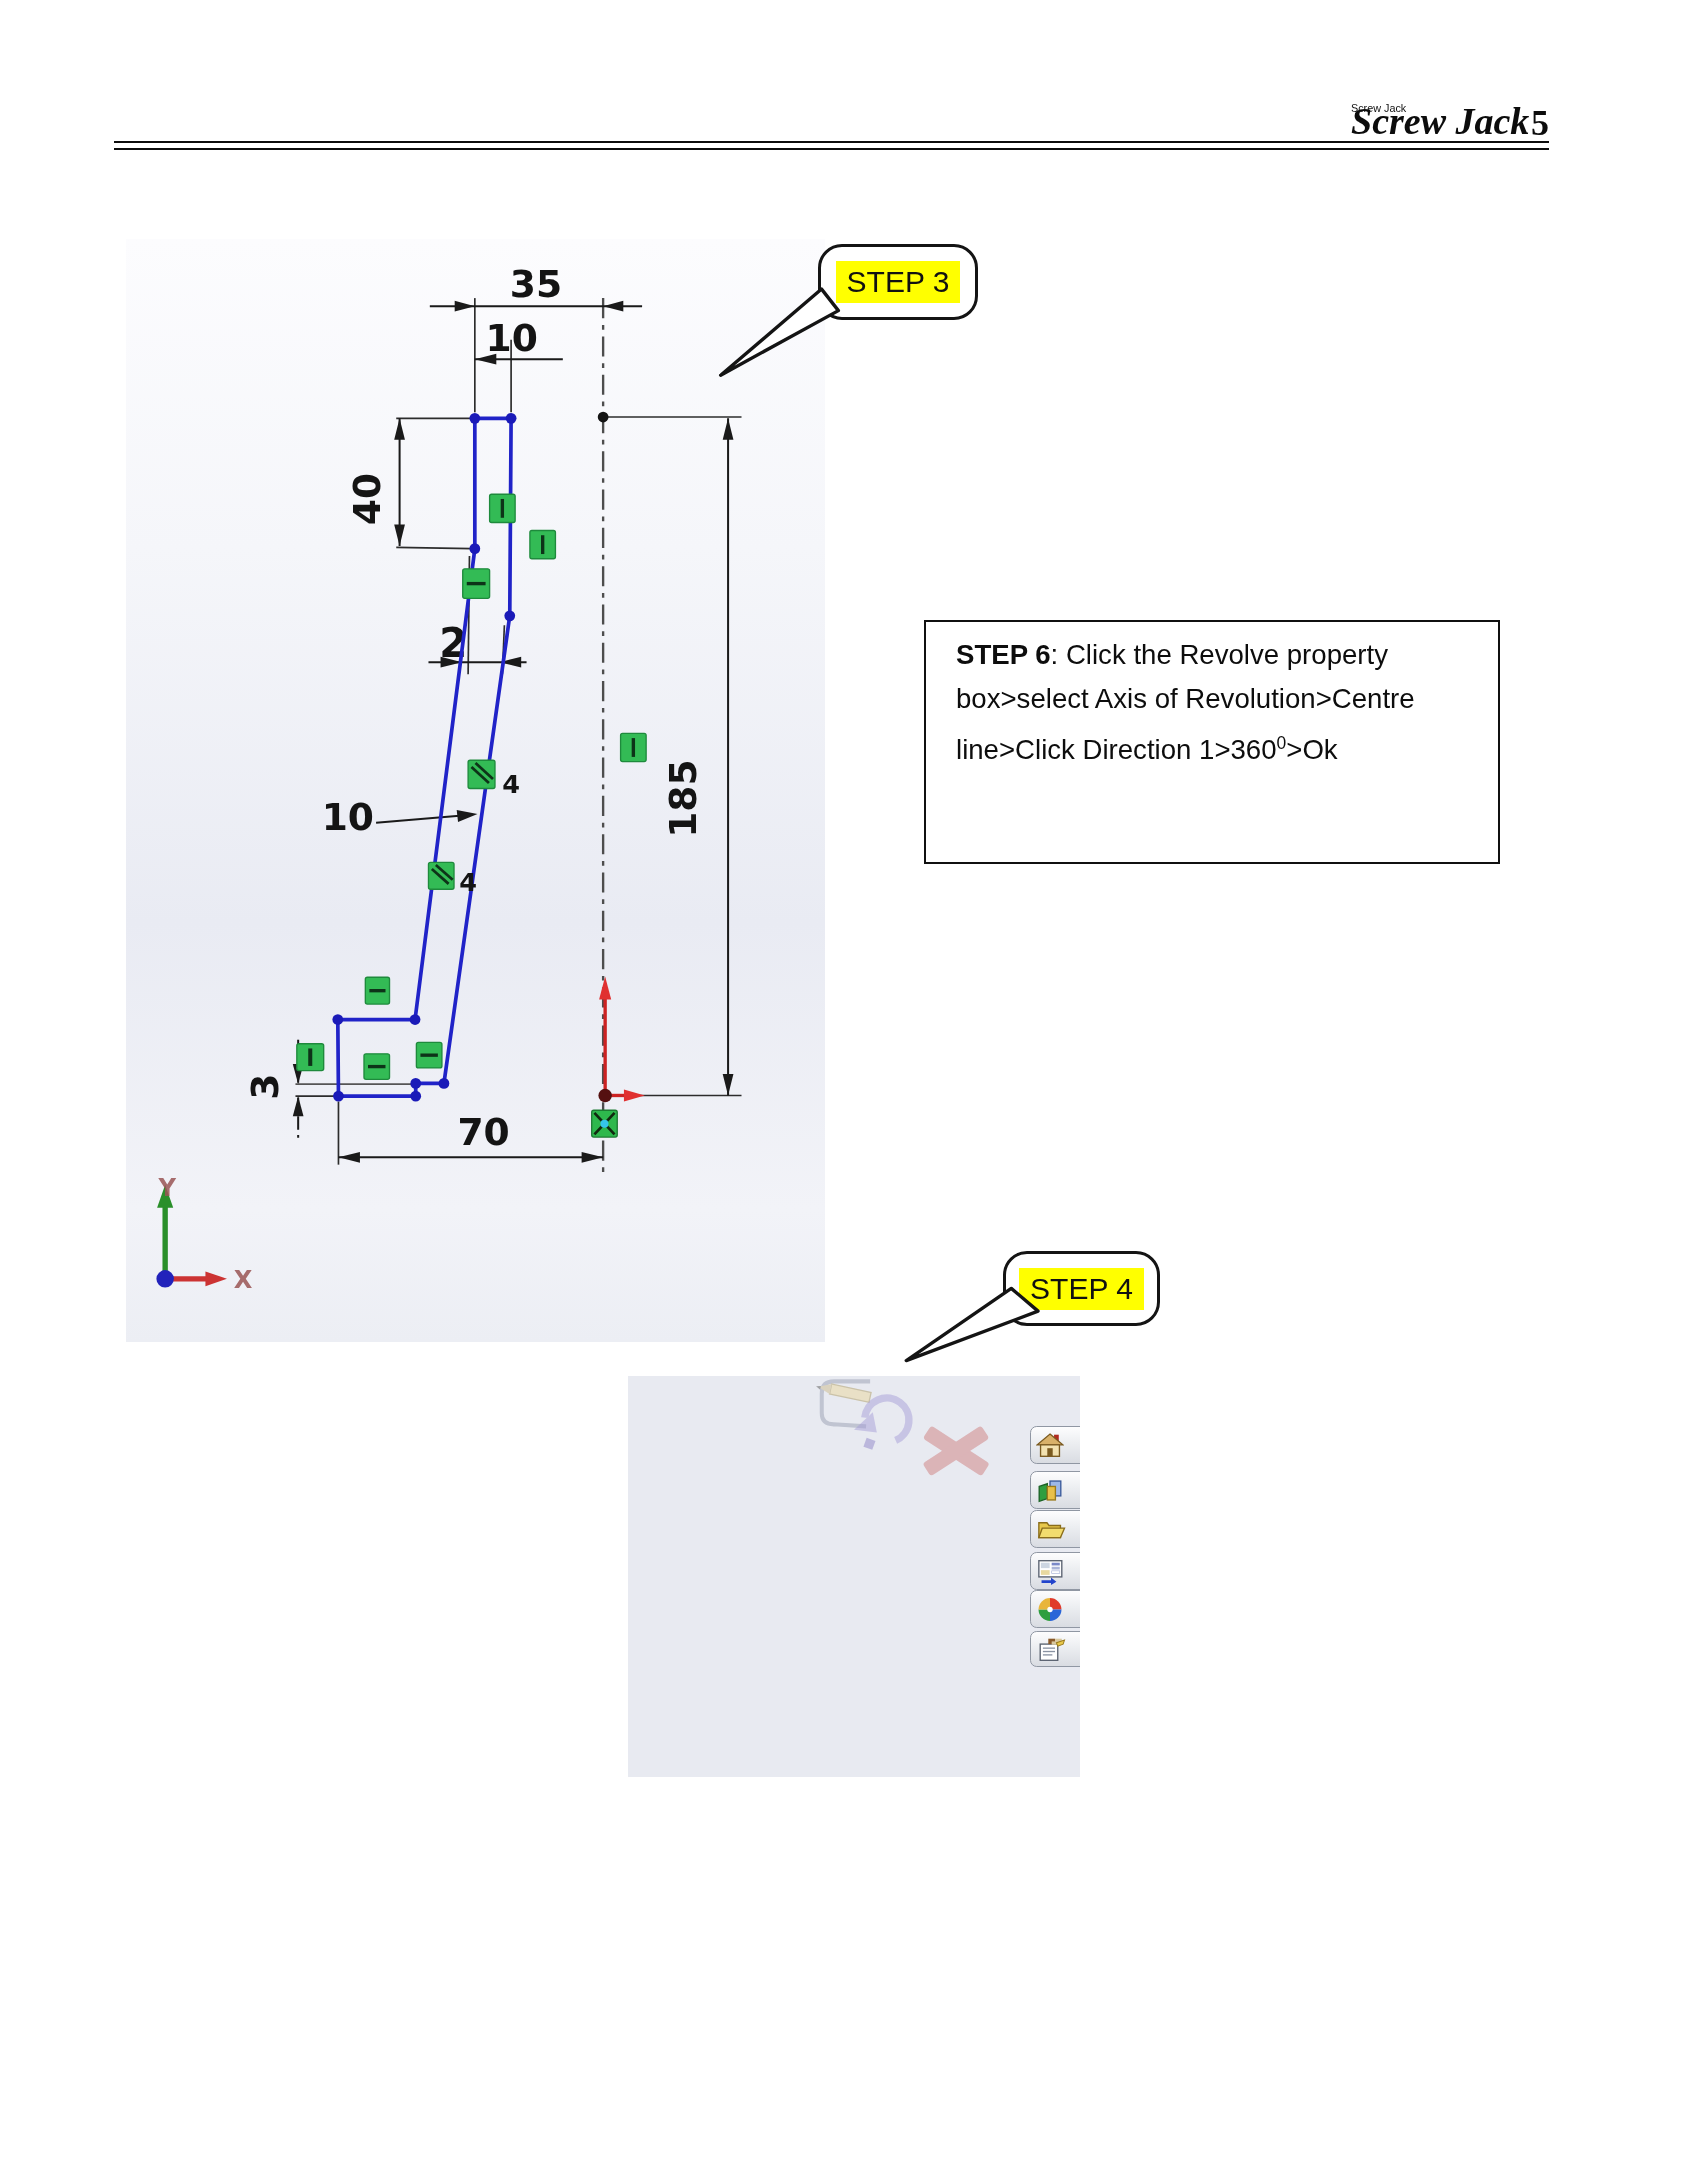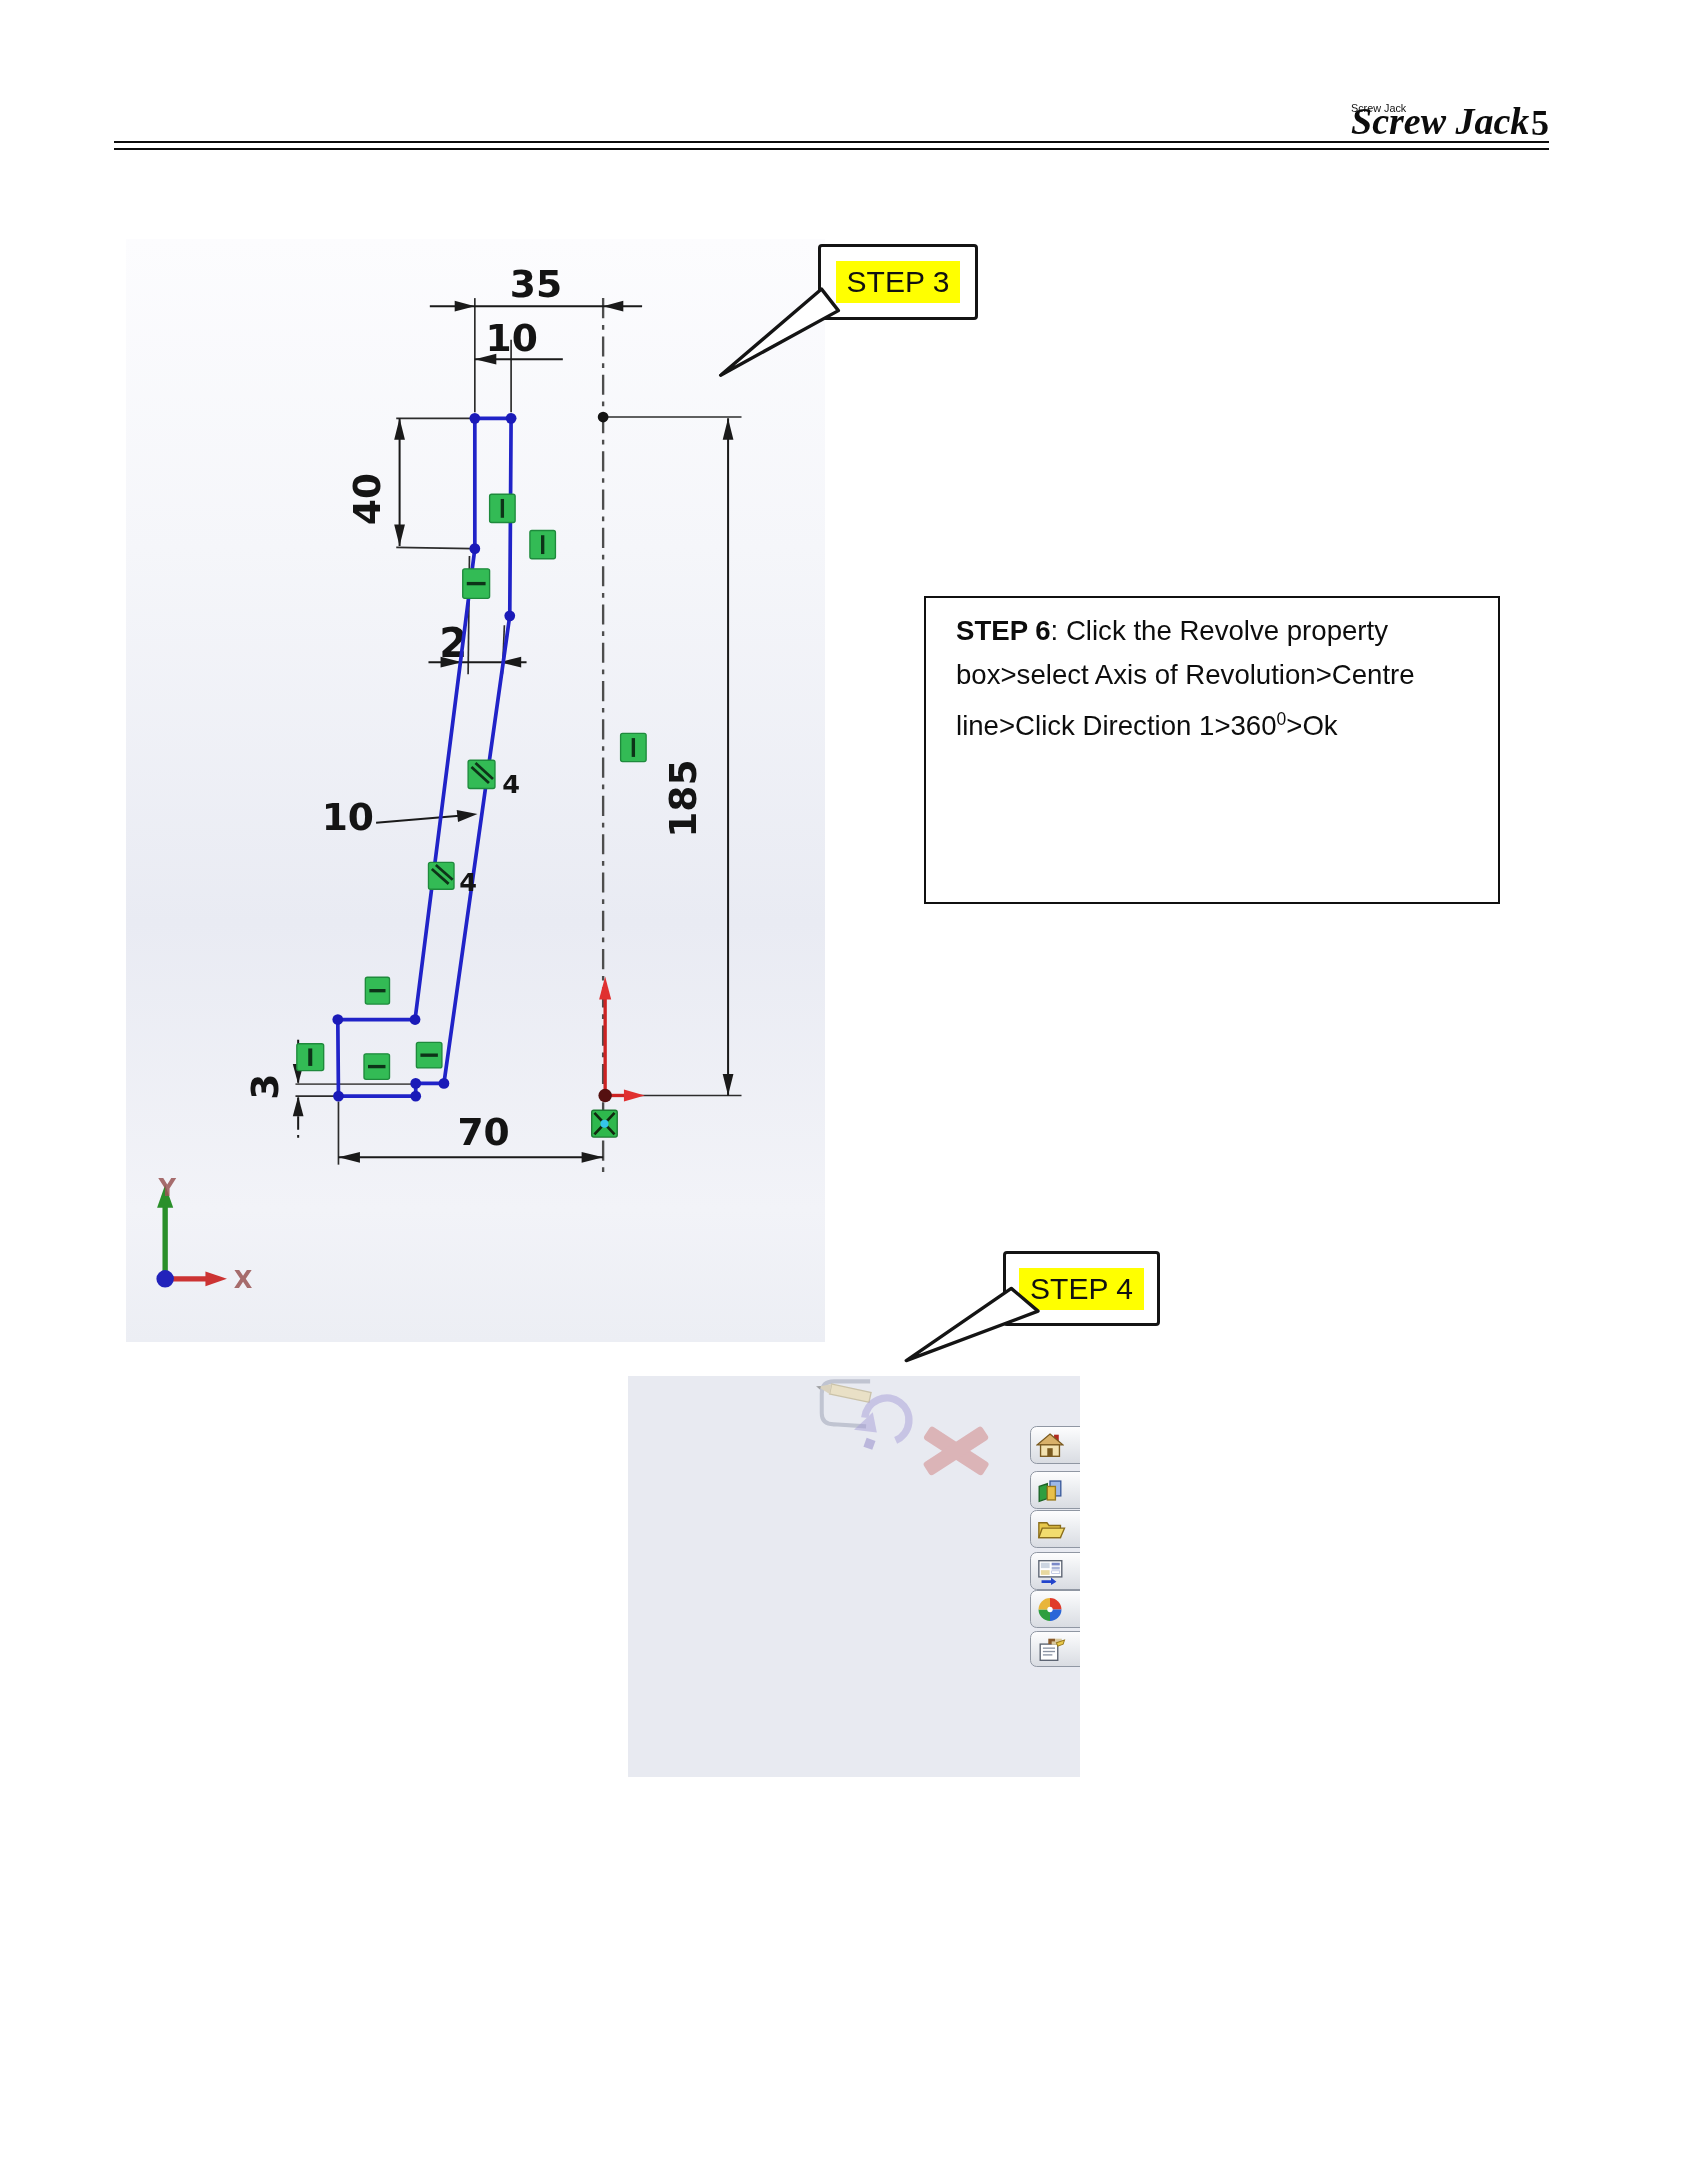--- a/index.html
+++ b/index.html
@@ -11,26 +11,26 @@
   .hdr-title{font-family:"Liberation Serif",serif;font-style:italic;font-weight:bold;
              font-size:38px;color:#0c0c0c;}
   .hdr-num{font-family:"Liberation Serif",serif;font-weight:bold;font-size:36px;color:#0c0c0c;}
   .hdr-rule{height:4.7px;border-top:2.7px solid #0c0c0c;border-bottom:2.7px solid #0c0c0c;}
 
   
   .fig1{left:126px;top:239px;width:699px;height:1103px;
         background:linear-gradient(180deg,#fcfcfe 0%,#f5f6fa 28%,#e9ebf3 62%,#f2f3f8 88%,#eceef4 100%);}
 
   
-  .bubble{background:#ffffff;border:3.4px solid #141414;border-radius:4px;
+  .bubble{background:#ffffff;border:3.4px solid #141414;border-radius:24px;
           display:flex;align-items:center;justify-content:center;}
   .bubble .hl{background:#ffff00;padding:4px 10.8px;font-size:30px;color:#111;white-space:nowrap;}
 
   
-  .instr{left:924px;top:596px;width:576px;height:308px;border:2.7px solid #101010;background:#fff;
+  .instr{left:924px;top:620px;width:576px;height:244px;border:2.7px solid #101010;background:#fff;
          box-sizing:border-box;padding:10.8px 20px 0 30px;font-size:27.6px;line-height:44px;color:#0d0d0d;}
   .instr p{margin:0;}
   .instr .gap{height:44px;}
   .instr sup{font-size:17.5px;}
 
   
   .fig2{left:628px;top:1376px;width:452px;height:401px;background:#e8eaf1;overflow:hidden;}
   .tbtn{position:absolute;left:402px;width:62px;height:38px;box-sizing:border-box;
         border:1.3px solid #9097a3;border-radius:6.7px;
         background:linear-gradient(180deg,#fdfdfe 0%,#eceef1 45%,#d9dce2 100%);

